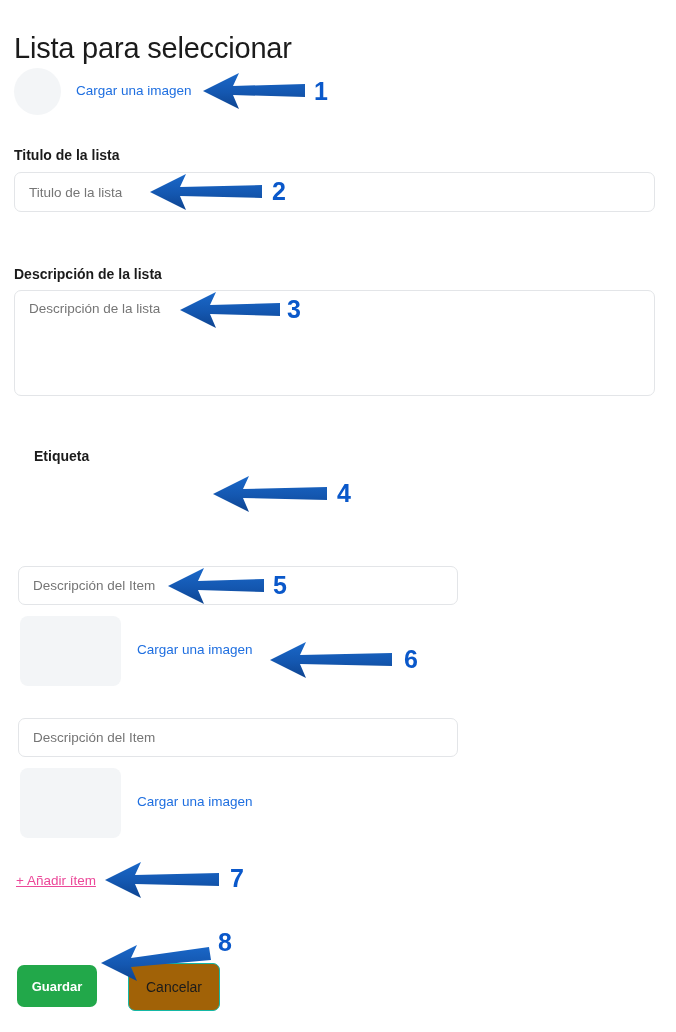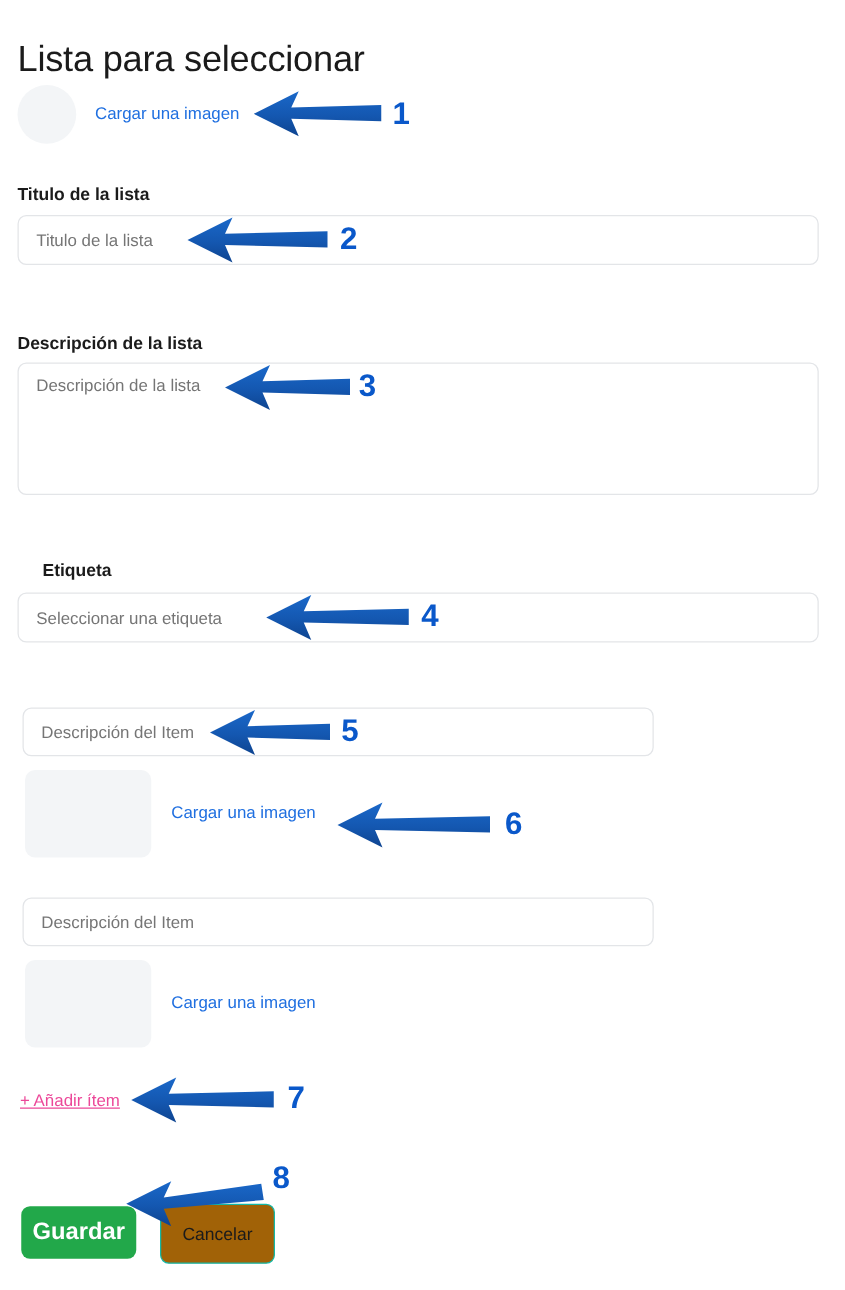--- a/index.html
+++ b/index.html
@@ -112,21 +112,21 @@
     color: #55595d;
     padding: 10px 14px;
     resize: none;
     outline: none;
   }
 
   
   .item-input {
     position: absolute;
     left: 18px;
-    width: 505px;
+    width: 440px;
     height: 39px;
     line-height: 37px;
     background: #ffffff;
     border: 1px solid #e3e5e8;
     border-radius: 7px;
     font-family: "Liberation Sans", "DejaVu Sans", sans-serif;
     font-size: 13.5px;
     color: #44484c;
     padding: 0 14px;
     outline: none;
@@ -168,28 +168,28 @@
     cursor: pointer;
     white-space: nowrap;
     text-decoration: underline;
   }
 
   
   .btn-save {
     position: absolute;
     left: 17px;
     top: 965px;
-    width: 92px;
+    width: 80px;
     height: 42px;
     background: #22a84a;
     border: none;
     border-radius: 7px;
     color: #ffffff;
     font-family: "Liberation Sans", "DejaVu Sans", sans-serif;
-    font-size: 19px;
+    font-size: 13px;
     font-weight: 700;
     cursor: pointer;
   }
   .btn-cancel {
     position: absolute;
     left: 128px;
     top: 963px;
     width: 92px;
     height: 48px;
     background: #a16207;
@@ -234,21 +234,20 @@
     <span class="cover-upload-link">Cargar una imagen</span>
   </div>
 
   <label class="field-label label-title">Titulo de la lista</label>
   <input class="text-input input-title" type="text" placeholder="Titulo de la lista" style="">
 
   <label class="field-label label-desc">Descripción de la lista</label>
   <textarea class="textarea-desc" placeholder="Descripción de la lista" style=""></textarea>
 
   <label class="field-label label-tag">Etiqueta</label>
-  <input class="text-input input-tag" type="text" placeholder="Seleccionar una etiqueta" style="">
 
   <input class="item-input item-1-input" type="text" placeholder="Descripción del Item" style="">
   <div class="item-thumb item-1-thumb"></div>
   <span class="item-upload-link item-1-upload">Cargar una imagen</span>
 
   <input class="item-input item-2-input" type="text" placeholder="Descripción del Item" style="">
   <div class="item-thumb item-2-thumb"></div>
   <span class="item-upload-link item-2-upload">Cargar una imagen</span>
 
   <span class="add-item-link">+ Añadir ítem</span>

